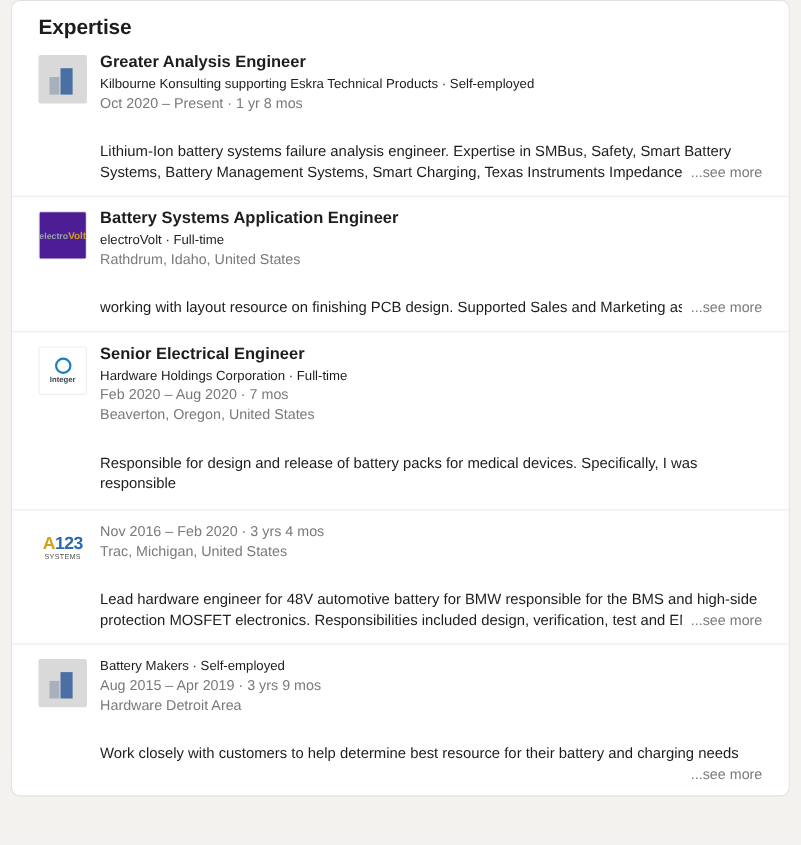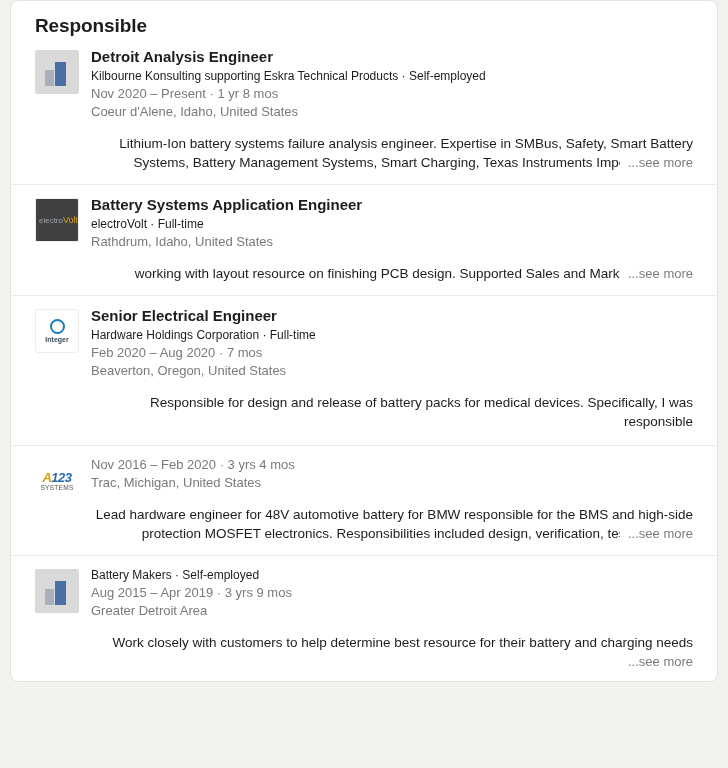--- a/index.html
+++ b/index.html
@@ -69,27 +69,26 @@
   }
   .logo-generic .bar2 {
     position: absolute;
     left: 20px;
     bottom: 8px;
     width: 11px;
     height: 24px;
     background: #4a6fa5;
   }
   .logo-ev {
-    background: #404040;
+    background: #4c1d95;
     border: 1px solid #eee;
     font-size: 9px;
-    font-weight: normal;
+    font-weight: bold;
     color: #d4a017;
     box-sizing: border-box;
-    justify-content: flex-end;
   }
   .logo-ev .e { color: #9aa3ad; font-size: 8px; }
   .logo-integer {
     background: #ffffff;
     border: 1px solid #eee;
     box-sizing: border-box;
     flex-direction: column;
     font-size: 7px;
     color: #3b4a5a;
     font-weight: bold;
@@ -101,24 +100,23 @@
     border: 2px solid #1a7fc1;
     margin-bottom: 2px;
     box-sizing: border-box;
   }
   .logo-a123 {
     background: #ffffff;
     flex-direction: column;
     line-height: 1;
   }
   .logo-a123 .a1 {
-    font-size: 13px;
+    font-size: 16px;
     font-weight: bold;
     letter-spacing: -0.5px;
-    font-style: italic;
   }
   .logo-a123 .a1 .la { color: #d4a017; }
   .logo-a123 .a1 .l1 { color: #2b6cb0; }
   .logo-a123 .a1 .l2 { color: #2b6cb0; }
   .logo-a123 .a1 .l3 { color: #2b6cb0; }
   .logo-a123 .sys {
     font-size: 6.5px;
     color: #555;
     letter-spacing: 0.3px;
     margin-top: 1px;
@@ -146,25 +144,24 @@
   }
   .exp-location {
     font-size: 13px;
     color: #7a7a7a;
     line-height: 18px;
   }
   .exp-desc {
     font-size: 13.5px;
     color: #1d1d1d;
     line-height: 19px;
-    margin-top: 13px;
+    margin-top: 25px;
     position: relative;
     max-height: 38px;
     overflow: hidden;
-    text-align: right;
   }
   .exp-desc.tall {
     max-height: 40px;
   }
   .exp-desc.single {
     max-height: 20px;
   }
   .see-more {
     font-size: 13px;
     color: #7a7a7a;
@@ -183,34 +180,33 @@
   .desc-nowrap {
     white-space: nowrap;
     overflow: hidden;
   }
 </style>
 </head>
 <body>
 
 <div class="card">
 
-  <div class="section-title">Responsible</div>
+  <div class="section-title">Expertise</div>
 
   <div class="exp-list">
 
     <div class="exp-item first">
       <div class="logo logo-generic">
         <span class="bar1"></span>
           <span class="bar2"></span>
       </div>
       <div class="exp-body">
-        <div class="exp-title">Detroit Analysis Engineer</div>
+        <div class="exp-title">Greater Analysis Engineer</div>
         <div class="exp-company">Kilbourne Konsulting supporting Eskra Technical Products · Self-employed</div>
-        <div class="exp-dates">Nov 2020 – Present · 1 yr 8 mos</div>
-        <div class="exp-location">Coeur d'Alene, Idaho, United States</div>
+        <div class="exp-dates">Oct 2020 – Present · 1 yr 8 mos</div>
         <div class="exp-desc tall">
           <div>Lithium-Ion battery systems failure analysis engineer. Expertise in SMBus, Safety, Smart Battery</div>
           <div class="desc-nowrap">Systems, Battery Management Systems, Smart Charging, Texas Instruments Impedance Trac</div>
           <span class="see-more">...see more</span>
         </div>
       </div>
     </div>
 
     <div class="exp-item">
       <div class="logo logo-ev">
@@ -261,21 +257,21 @@
     </div>
 
     <div class="exp-item">
       <div class="logo logo-generic">
         <span class="bar1"></span>
           <span class="bar2"></span>
       </div>
       <div class="exp-body">
         <div class="exp-company">Battery Makers · Self-employed</div>
         <div class="exp-dates">Aug 2015 – Apr 2019 · 3 yrs 9 mos</div>
-        <div class="exp-location">Greater Detroit Area</div>
+        <div class="exp-location">Hardware Detroit Area</div>
         <div class="exp-desc single">
           <div>Work closely with customers to help determine best resource for their battery and charging needs</div>
         </div>
         <div class="see-more-below">...see more</div>
       </div>
     </div>
 
   </div>
 
 </div>

